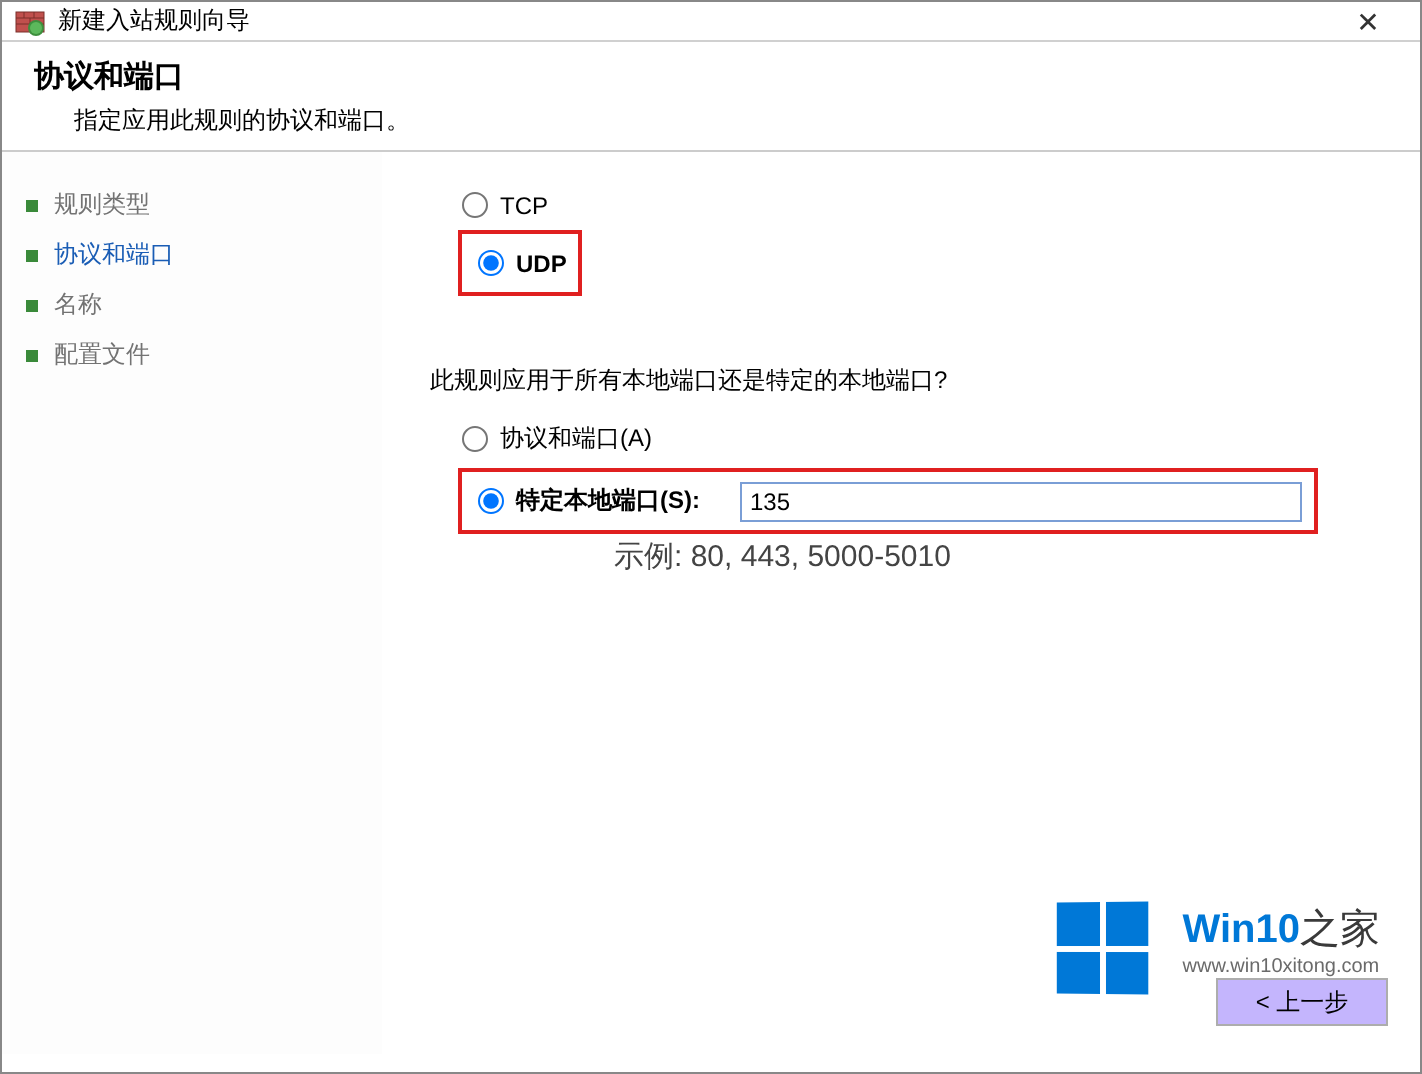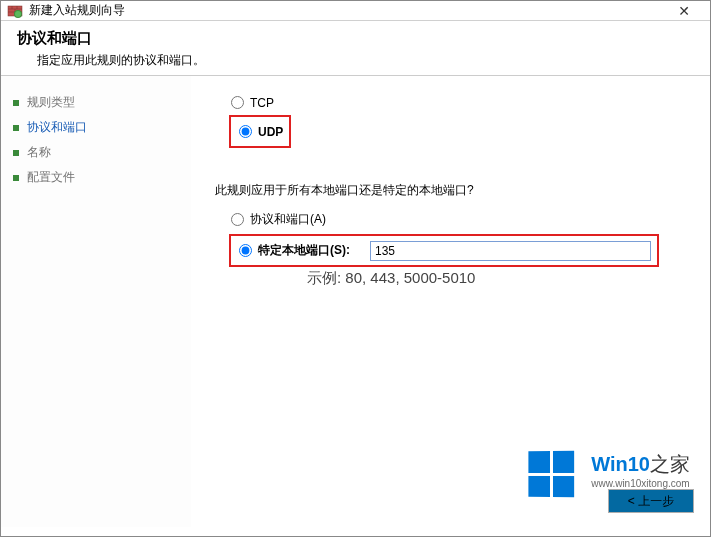--- a/index.html
+++ b/index.html
@@ -128,21 +128,21 @@
   .spacer { height: 28px; }
   .footer {
     position: absolute;
     bottom: 14px;
     right: 16px;
   }
   .btn {
     height: 24px;
     min-width: 86px;
     border: 1px solid #adadad;
-    background: #0369a1;
+    background: #c4b5fd;
     font-size: 12px;
     padding: 0 10px;
     font-family: inherit;
   }
   .watermark {
     position: absolute;
     right: 20px; bottom: 30px;
     display: flex;
     align-items: flex-start;
     gap: 17px;

